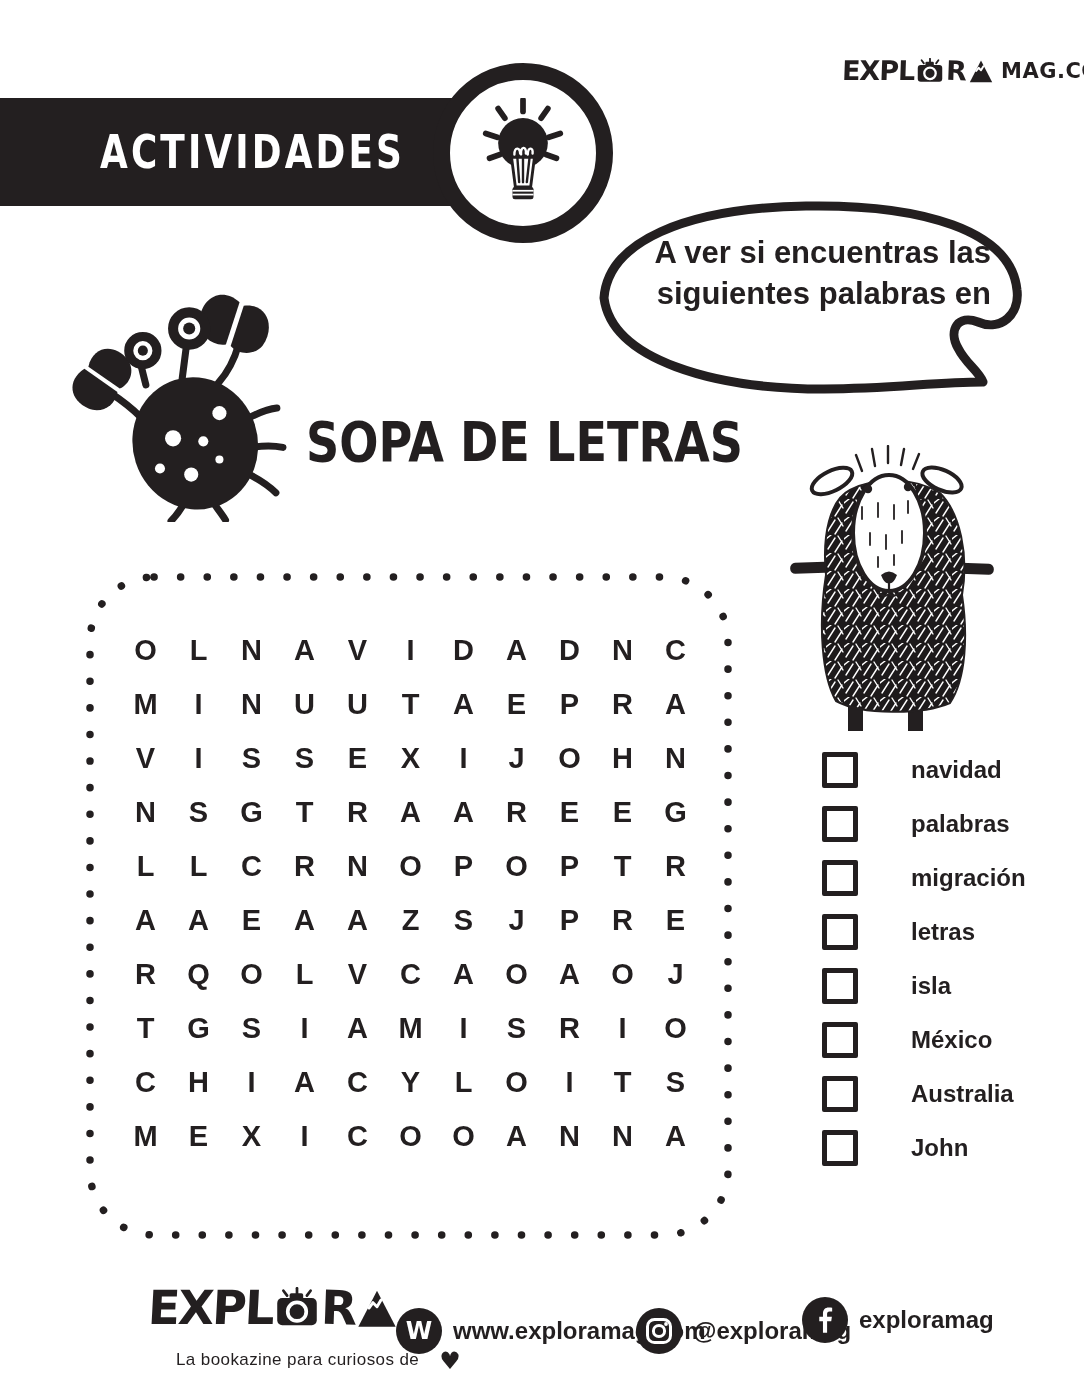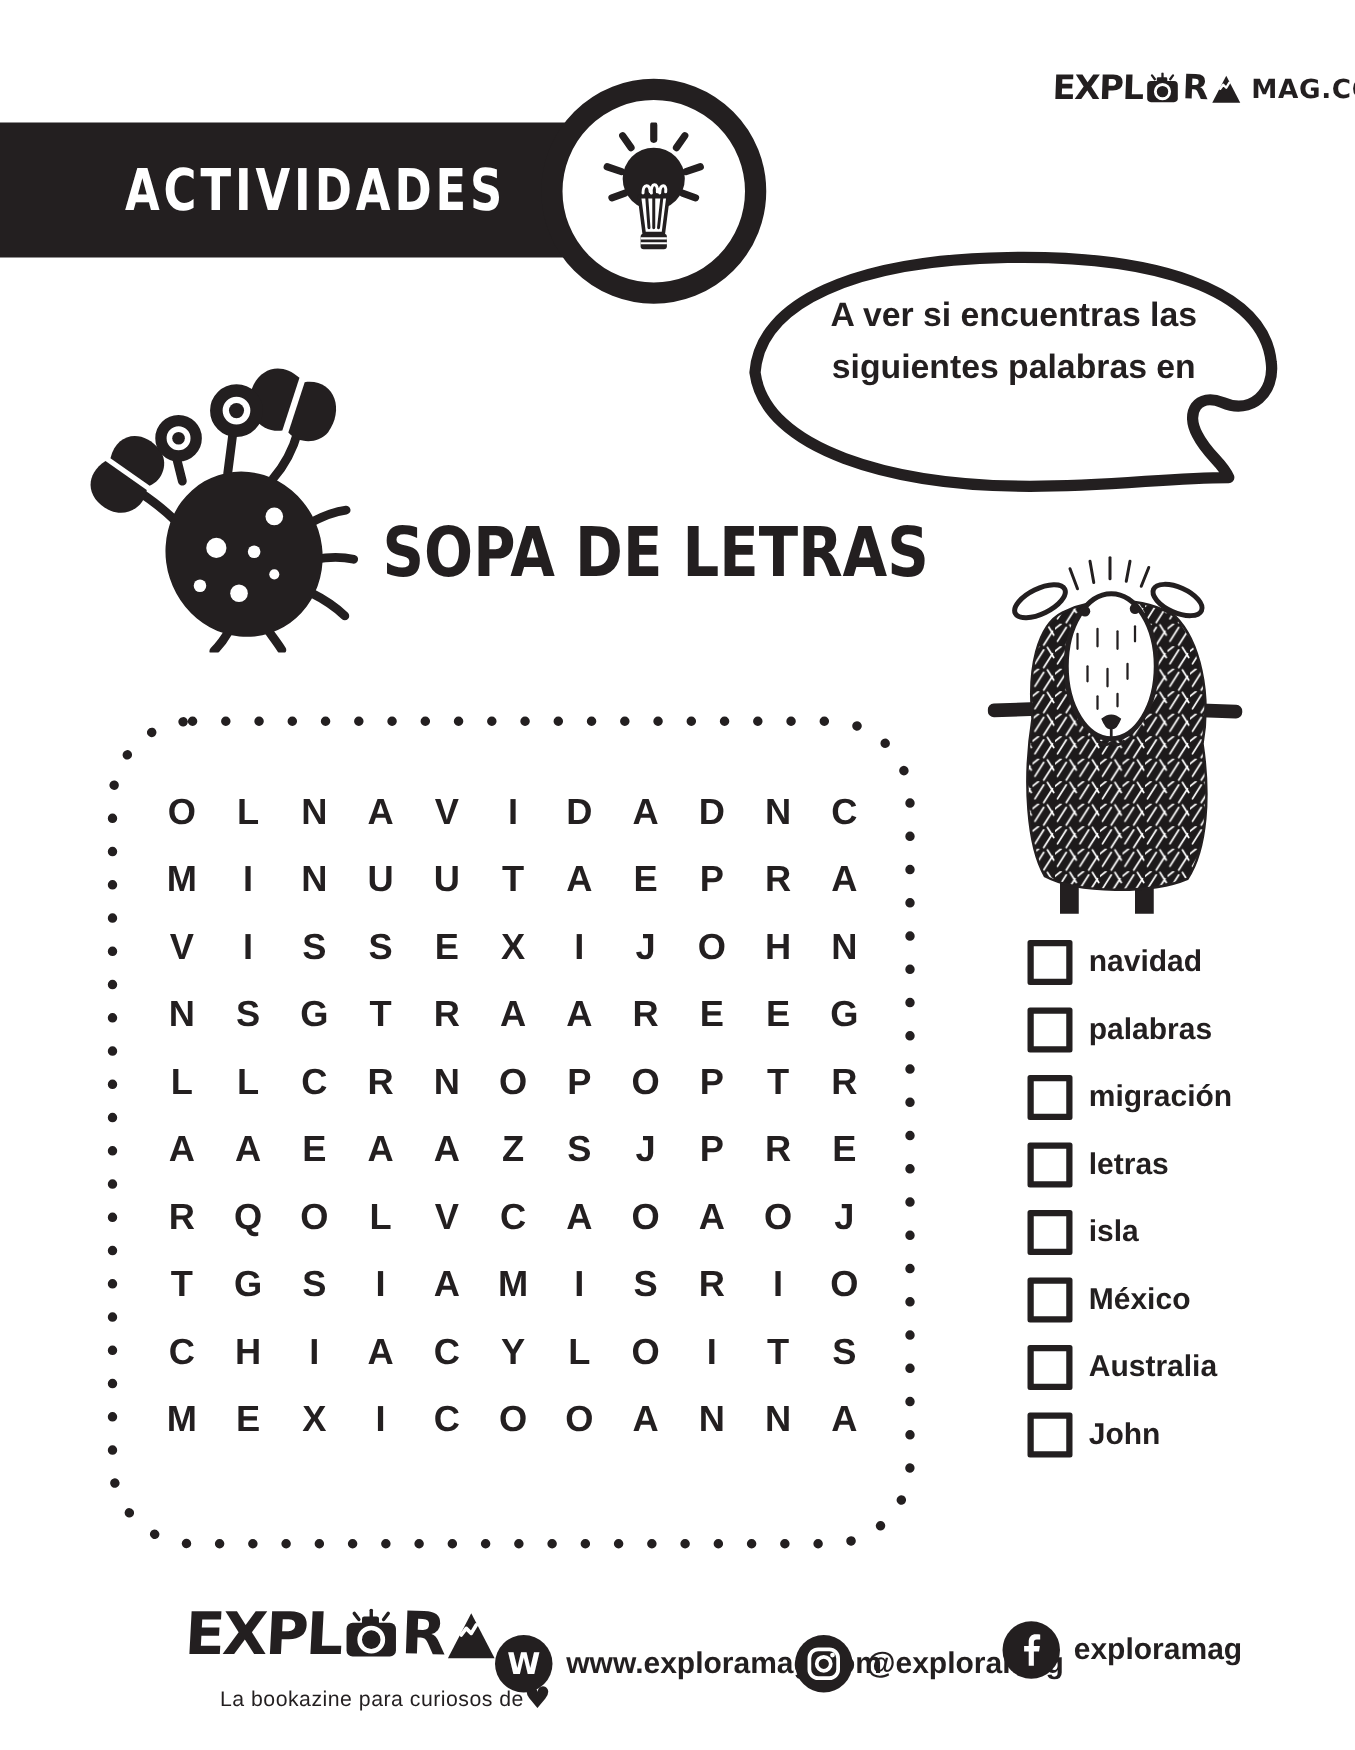--- a/index.html
+++ b/index.html
@@ -19,51 +19,51 @@
   .banner-label{font-family:"DejaVu Sans",sans-serif;font-weight:bold;font-size:46px;color:#ffffff;
           letter-spacing:4px;margin-left:100px;transform:scaleX(.78);transform-origin:left center;white-space:nowrap;}
 
   
   .bulb-badge{position:absolute;left:433px;top:63px;width:146px;height:146px;border:17px solid #231f20;
           border-radius:50%;background:#ffffff;display:flex;align-items:center;justify-content:center;z-index:3;}
 
   
   .bubble{position:absolute;left:596px;top:198px;width:430px;height:204px;}
   .bubble svg{position:absolute;left:0;top:0;}
-  .bubble-text{position:absolute;left:35px;top:34px;width:360px;text-align:center;
-          font-weight:bold;font-size:27px;line-height:41px;letter-spacing:0;}
+  .bubble-text{position:absolute;left:35px;top:34px;width:360px;text-align:right;
+          font-weight:bold;font-size:31px;line-height:41px;letter-spacing:0;}
 
   
   .crab{position:absolute;left:32px;top:270px;}
   .page-title{position:absolute;left:306px;top:410px;margin:0;font-family:"DejaVu Sans",sans-serif;
           font-weight:bold;font-size:55px;letter-spacing:0px;transform:scaleX(.84);transform-origin:left center;
           white-space:nowrap;}
 
   
   .sheep{position:absolute;left:790px;top:445px;}
 
   
   .panel-border{position:absolute;left:85px;top:572px;}
   .letter-grid{position:absolute;left:119px;top:623px;display:grid;
           grid-template-columns:repeat(11,53px);grid-auto-rows:54px;}
   .cell{display:flex;align-items:center;justify-content:center;
           font-weight:bold;font-size:29px;color:#231f20;}
 
   
   .word-list{position:absolute;left:822px;top:752px;}
-  .word-row{display:flex;align-items:center;height:36px;margin-bottom:18px;}
+  .word-row{display:flex;align-items:center;height:36px;margin-bottom:18px;gap:40px;}
   .cbx{width:26px;height:26px;border:5px solid #231f20;border-radius:2px;background:#fff;flex:0 0 auto;}
   .wlabel{margin-left:13px;font-weight:bold;font-size:24px;white-space:nowrap;}
 
   
   .footer-logo{position:absolute;left:148px;top:1280px;display:flex;align-items:center;gap:2px;}
   .f-word{font-family:"DejaVu Sans",sans-serif;font-weight:bold;font-size:47px;letter-spacing:-2px;
           transform:skewX(-3deg);}
   .f-word.mid{transform:rotate(2deg);}
-  .tagline{position:absolute;left:176px;top:1350px;font-size:17px;letter-spacing:.4px;display:flex;align-items:flex-start;gap:0;}
+  .tagline{position:absolute;left:176px;top:1350px;font-size:17px;letter-spacing:.4px;display:flex;align-items:flex-end;gap:20px;}
   .tag-heart{font-family:"DejaVu Sans",sans-serif;font-size:24px;line-height:17px;}
   .social{position:absolute;display:flex;align-items:center;gap:11px;height:46px;}
   .social .badge{width:46px;height:46px;border-radius:50%;background:#231f20;display:flex;
           align-items:center;justify-content:center;flex:0 0 auto;}
   .social .slabel{font-weight:bold;font-size:24px;white-space:nowrap;}
   .badge-w{color:#fff;font-family:"DejaVu Sans",sans-serif;font-weight:bold;font-size:24px;}
   .soc-web{left:396px;top:1308px;}
   .soc-ig{left:636px;top:1308px;}
   .soc-fb{left:802px;top:1297px;}
 </style>

